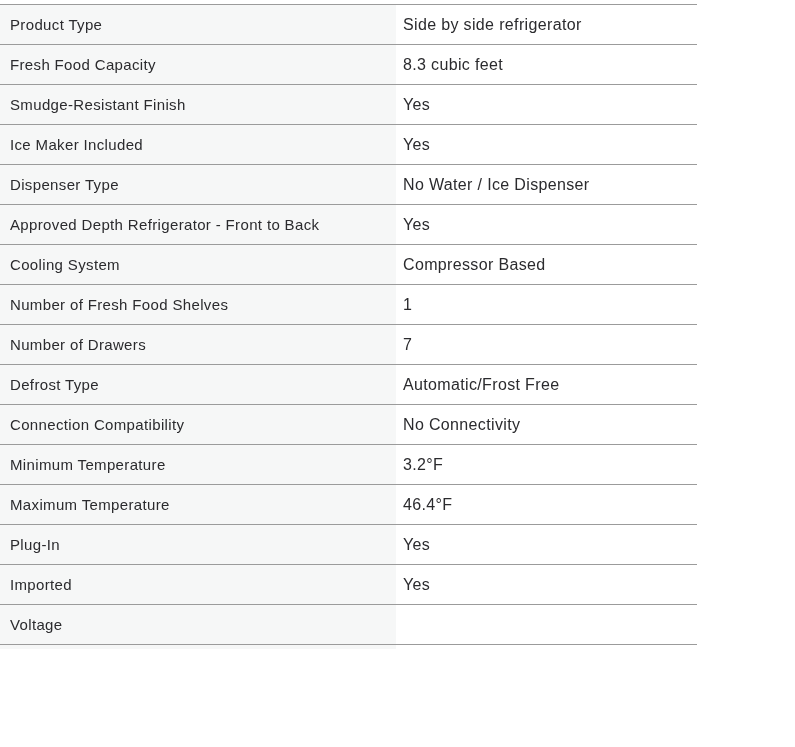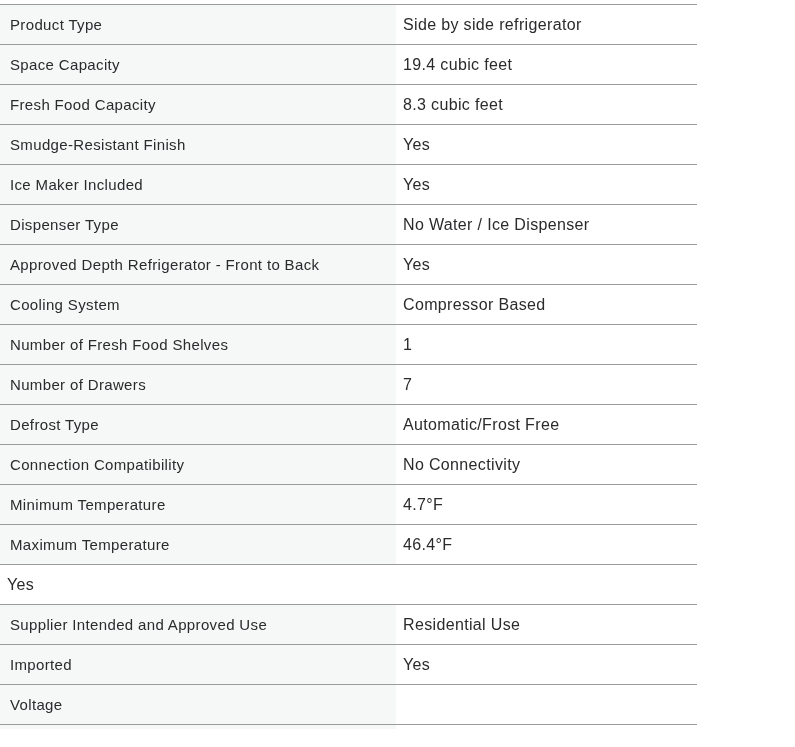--- a/index.html
+++ b/index.html
@@ -75,24 +75,20 @@
 <body>
 
 <div class="page">
   <div class="spec-table">
     <div id="rows-container">
   <div class="spec-row">
     <div class="spec-label">Product Type</div>
     <div class="spec-value">Side by side refrigerator</div>
   </div>
 
-  <div class="spec-row">
-    <div class="spec-label">Space Capacity</div>
-    <div class="spec-value">19.4 cubic feet</div>
-  </div>
 
   <div class="spec-row">
     <div class="spec-label">Fresh Food Capacity</div>
     <div class="spec-value">8.3 cubic feet</div>
   </div>
 
   <div class="spec-row">
     <div class="spec-label">Smudge-Resistant Finish</div>
     <div class="spec-value">Yes</div>
   </div>
@@ -132,36 +128,33 @@
     <div class="spec-value">Automatic/Frost Free</div>
   </div>
 
   <div class="spec-row">
     <div class="spec-label">Connection Compatibility</div>
     <div class="spec-value">No Connectivity</div>
   </div>
 
   <div class="spec-row">
     <div class="spec-label">Minimum Temperature</div>
-    <div class="spec-value">4.7°F</div>
+    <div class="spec-value">3.2°F</div>
   </div>
 
   <div class="spec-row">
     <div class="spec-label">Maximum Temperature</div>
     <div class="spec-value">46.4°F</div>
   </div>
 
   <div class="spec-row">
+    <div class="spec-label">Plug-In</div>
     <div class="spec-value">Yes</div>
   </div>
 
-  <div class="spec-row">
-    <div class="spec-label">Supplier Intended and Approved Use</div>
-    <div class="spec-value">Residential Use</div>
-  </div>
 
   <div class="spec-row">
     <div class="spec-label">Imported</div>
     <div class="spec-value">Yes</div>
   </div>
 
   <div class="spec-row">
     <div class="spec-label">Voltage</div>
   </div>
 </div>

